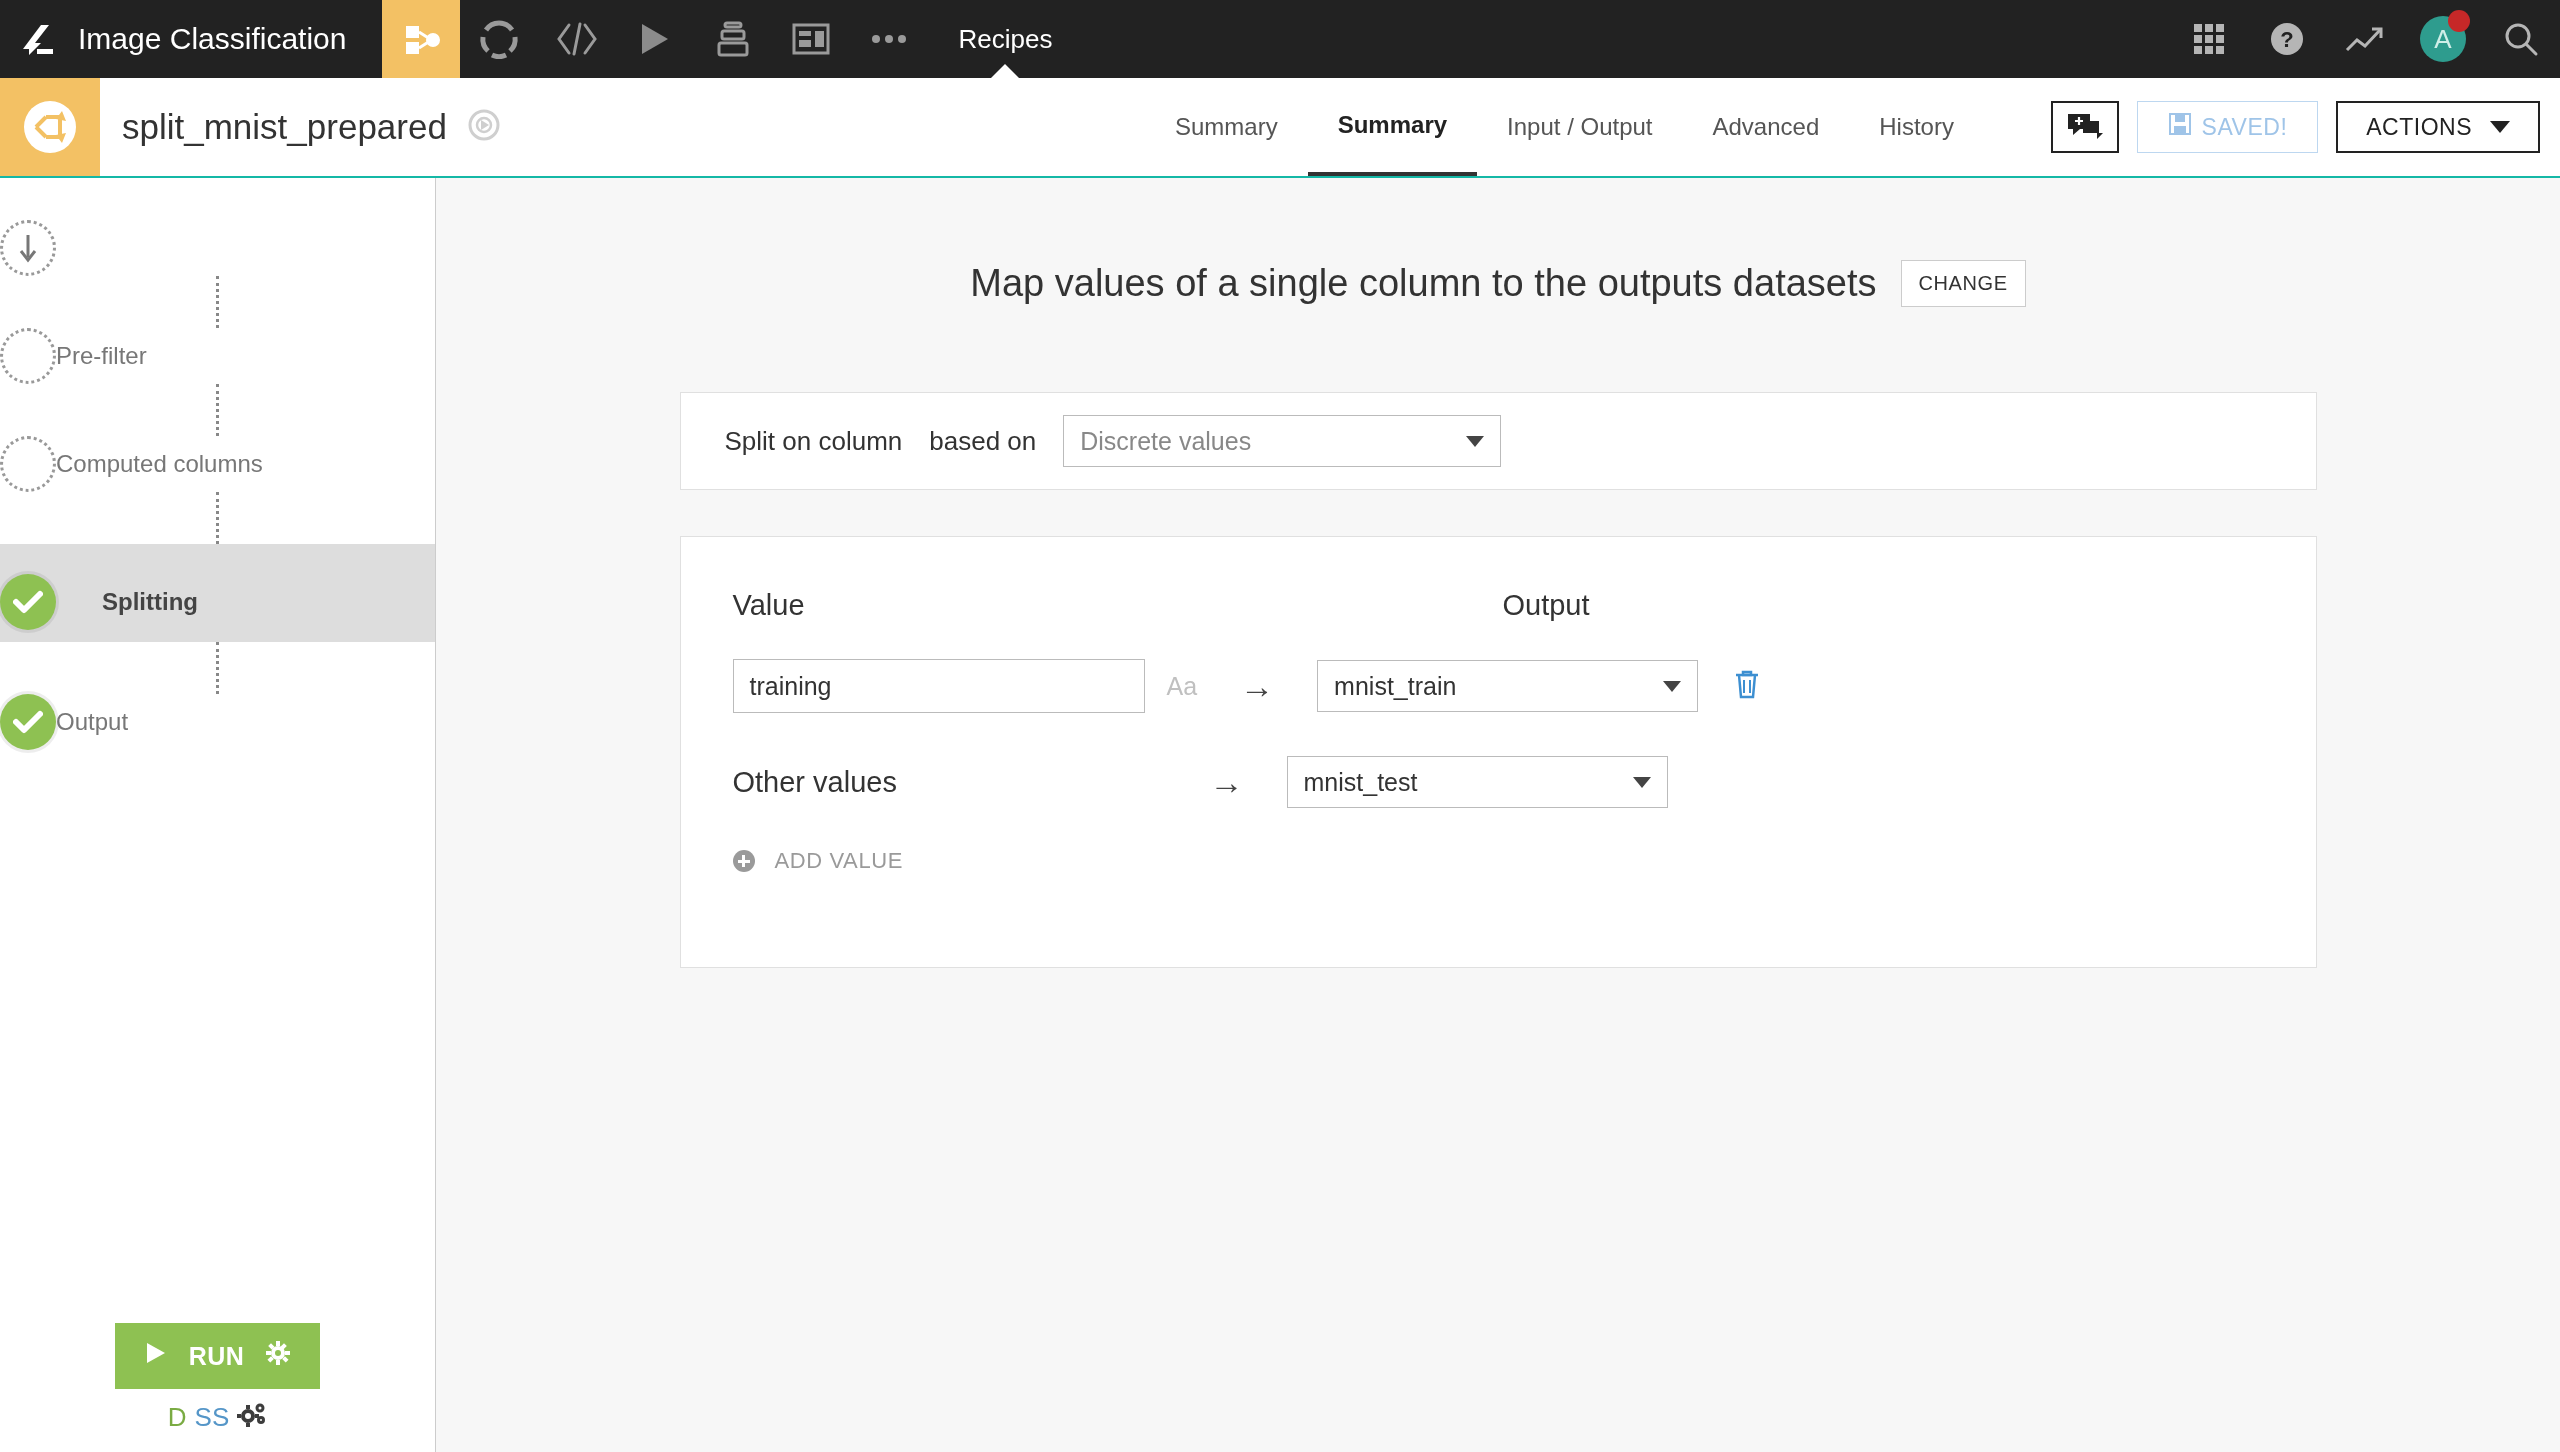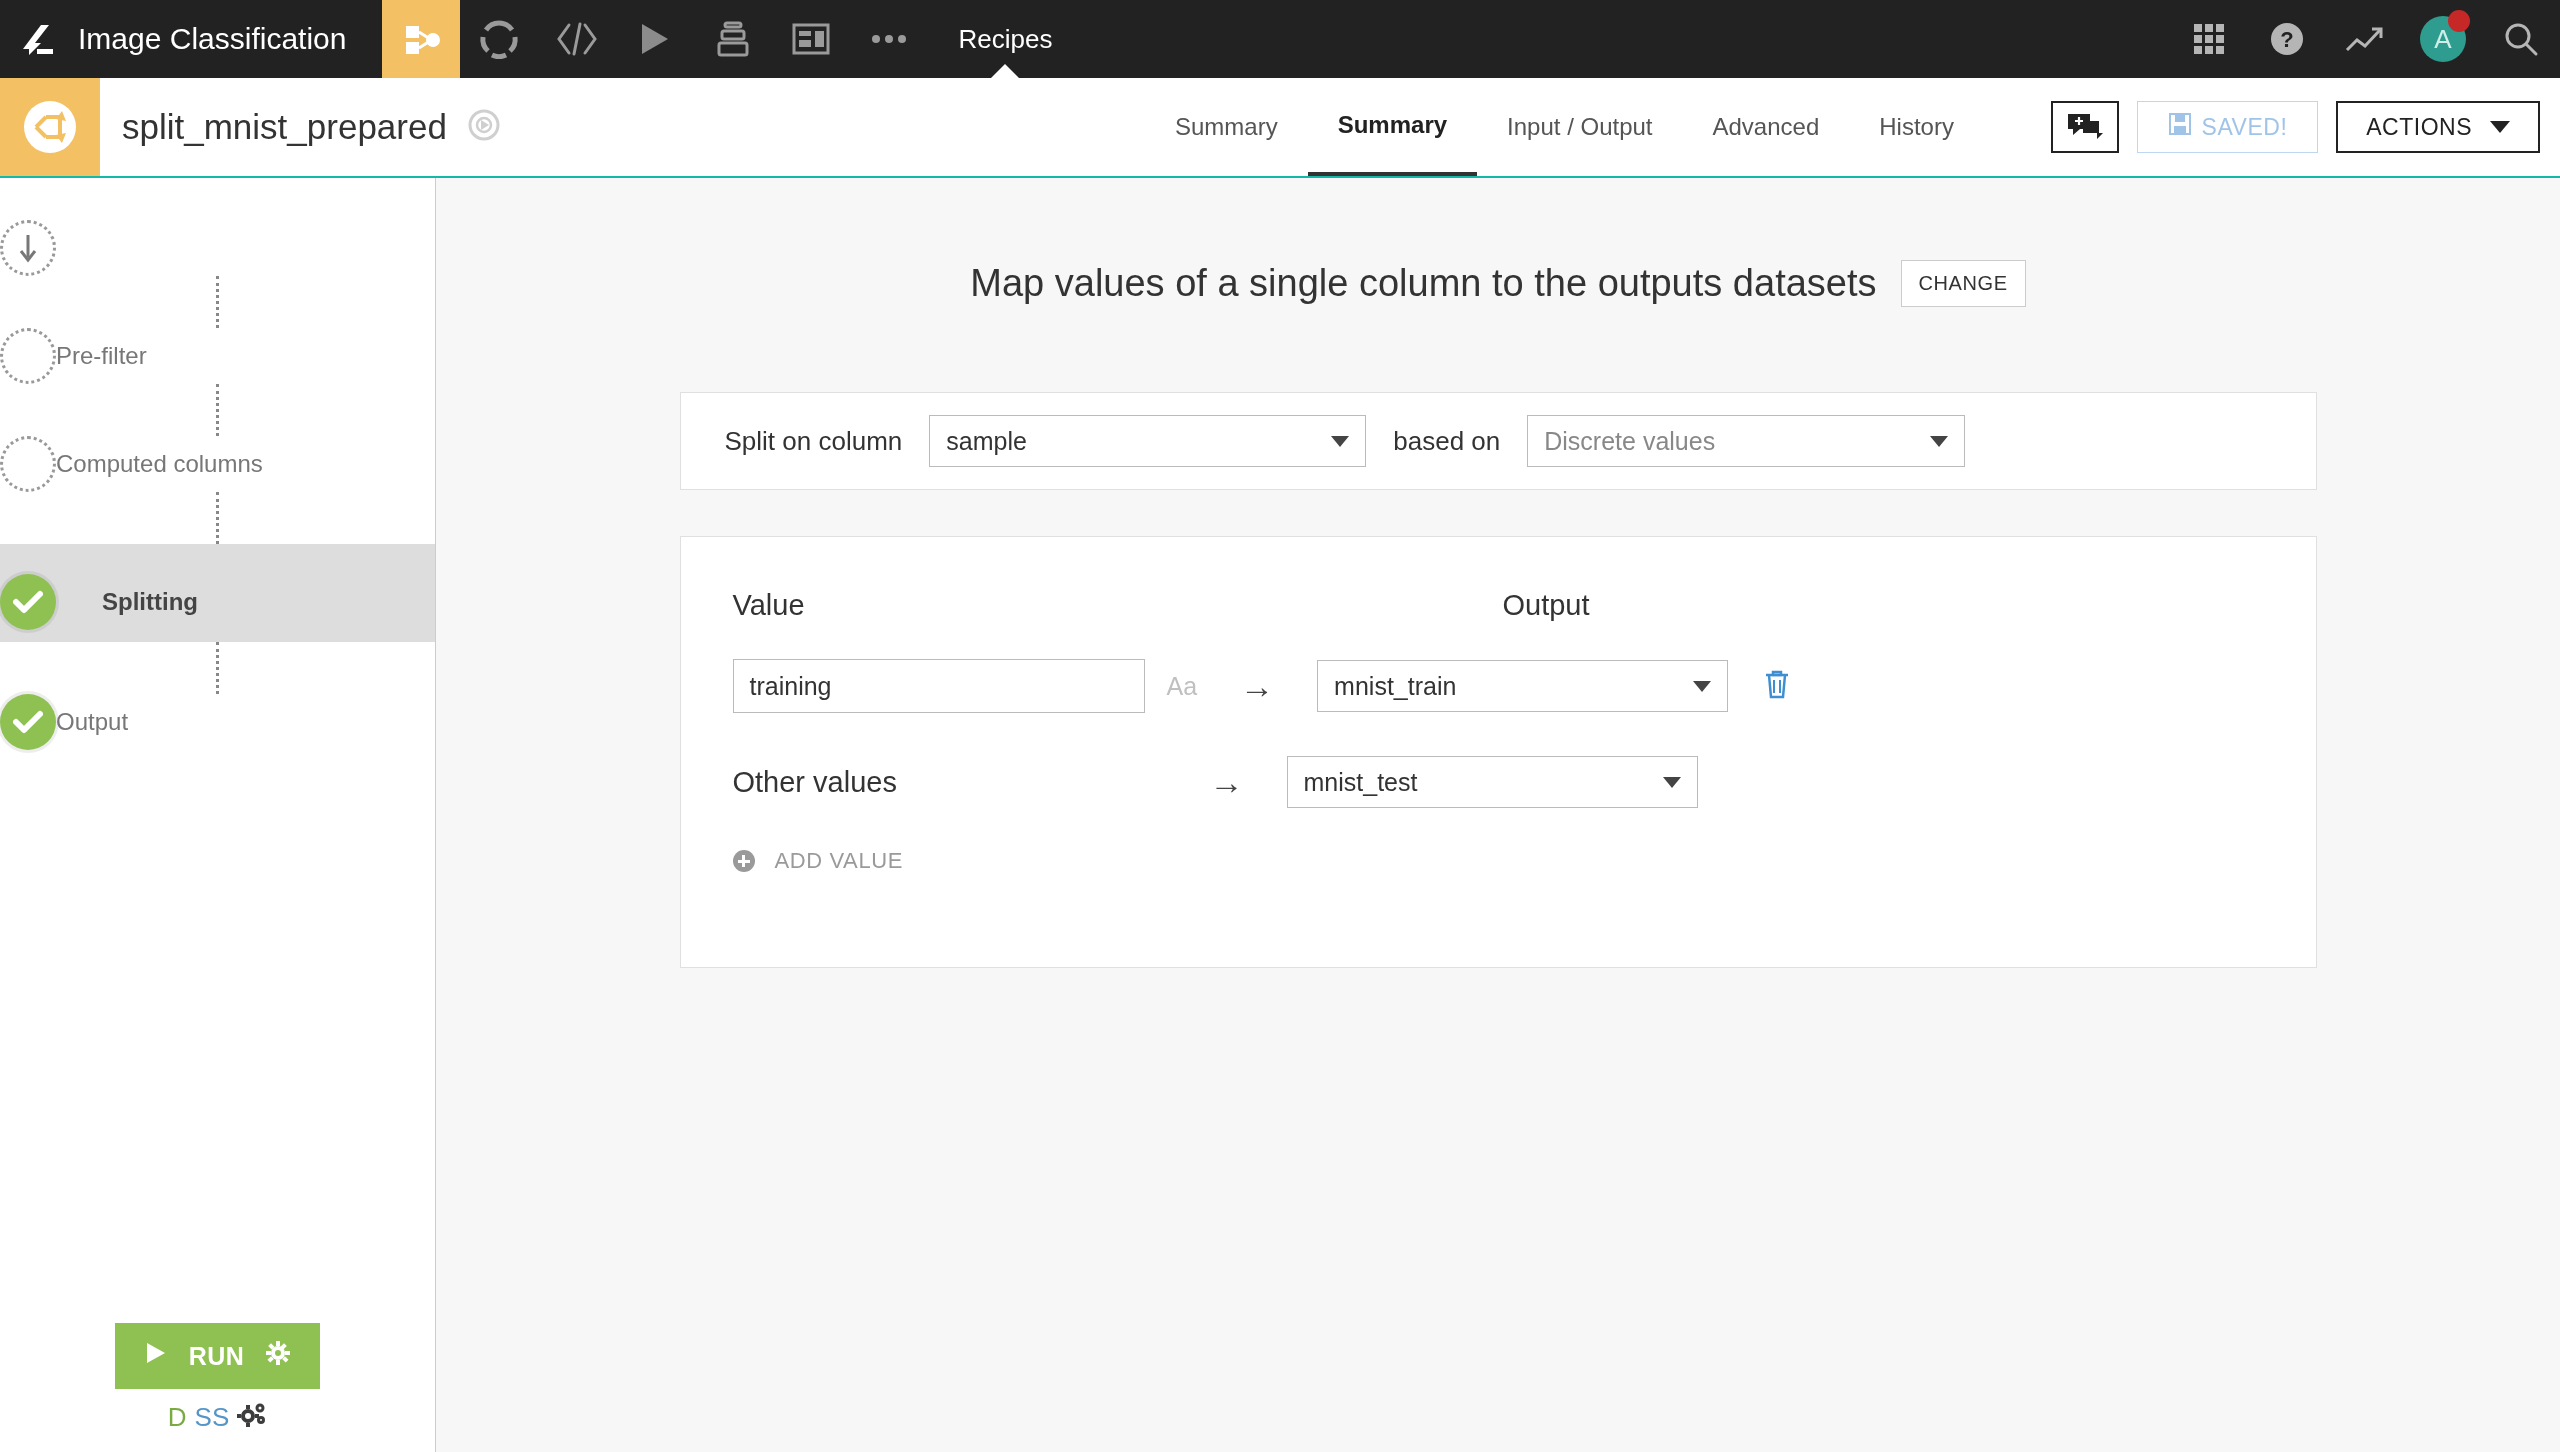--- a/index.html
+++ b/index.html
@@ -212,21 +212,21 @@
     display: flex; align-items: center; padding-left: 52px; height: 60px;
     margin-bottom: 36px;
   }
   .txtinput {
     width: 412px; height: 54px; border: 1px solid #bbbbbb; background: #ffffff;
     font-size: 25px; color: #333333; padding: 0 16px;
     display: flex; align-items: center;
   }
   .aa-hint { font-size: 25px; color: #c0c0c0; margin-left: 22px; }
   .arrow { margin-left: 0; font-size: 34px; color: #444444; width: 120px; text-align: center;}
-  .sel-output { width: 411px; }
+  .sel-output { width: 381px; }
   .trash { margin-left: 36px; cursor: pointer; }
   .other-values { font-size: 29px; color: #333333; width: 434px; }
   .add-value {
     display: flex; align-items: center; gap: 20px;
     padding-left: 52px; margin-top: 10px;
     font-size: 22px; color: #9a9a9a; letter-spacing: .6px; cursor: pointer;
   }
   .plus-circle {
     width: 22px; height: 22px; border-radius: 50%; background: #9a9a9a;
     position: relative; flex: none;
@@ -510,24 +510,20 @@
 
   <div class="main">
 
     <div class="main-title-row">
       <div class="main-title">Map values of a single column to the outputs datasets</div>
       <div class="btn-change">CHANGE</div>
     </div>
 
     <div class="panel panel-split">
       <span class="lbl">Split on column</span>
-      <div class="select sel-col">
-        <span>sample</span>
-        <span class="sel-caret"></span>
-      </div>
       <span class="lbl">based on</span>
       <div class="select sel-based">
         <span>Discrete values</span>
         <span class="sel-caret"></span>
       </div>
     </div>
 
     <div class="panel panel-map">
 
       <div class="map-head">

